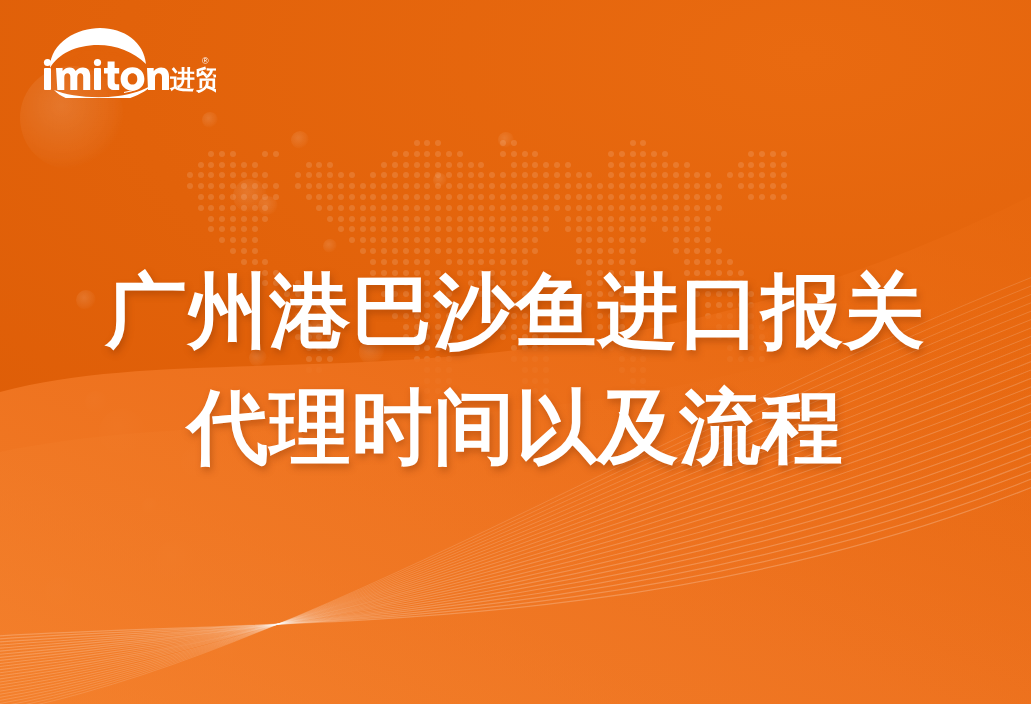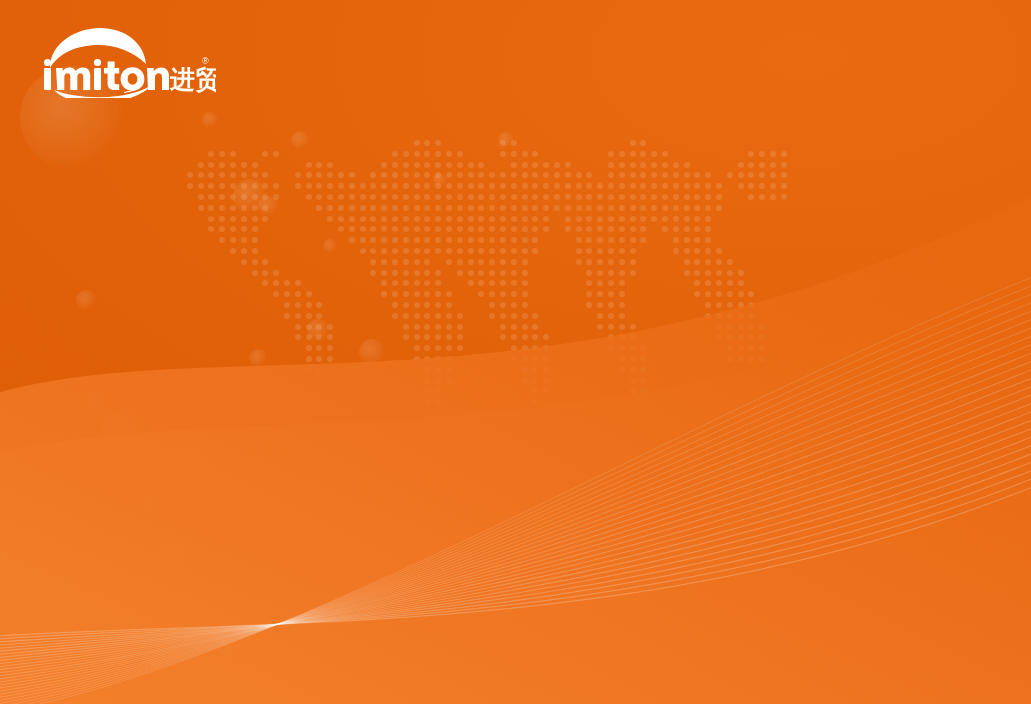--- a/index.html
+++ b/index.html
@@ -846,15 +846,17 @@
 
       <g>
         <path d="M16 66 C28 79, 58 84, 86 76 C100 72, 110 66, 114 61 C106 66, 94 70, 80 72
                  C56 75, 30 72, 16 66 Z" fill="#ffffff"></path>
         <path d="M86 68 c6-1 12-3 16-5 c-3 3-9 5-16 6 z" fill="#ffffff"></path>
       </g>
     </svg>
   </div>
 
   <div id="title-block">
+    <div class="title-line" id="title-line-1">广州港巴沙鱼进口报关</div>
+    <div class="title-line" id="title-line-2">代理时间以及流程</div>
   </div>
 
 </div>
 
 </body></html>

